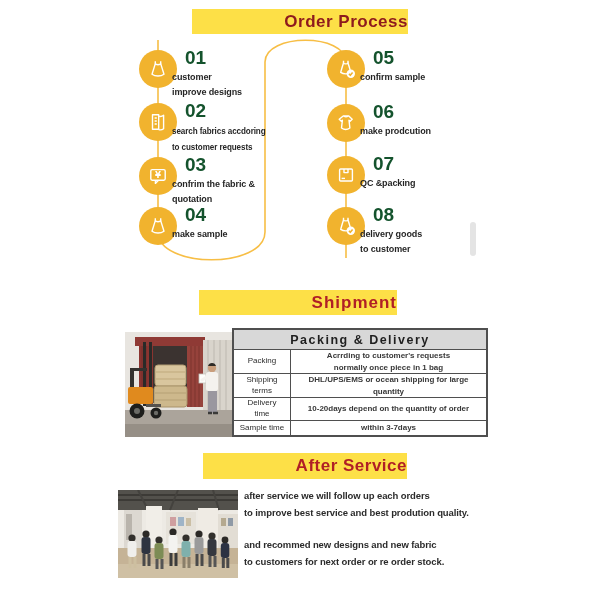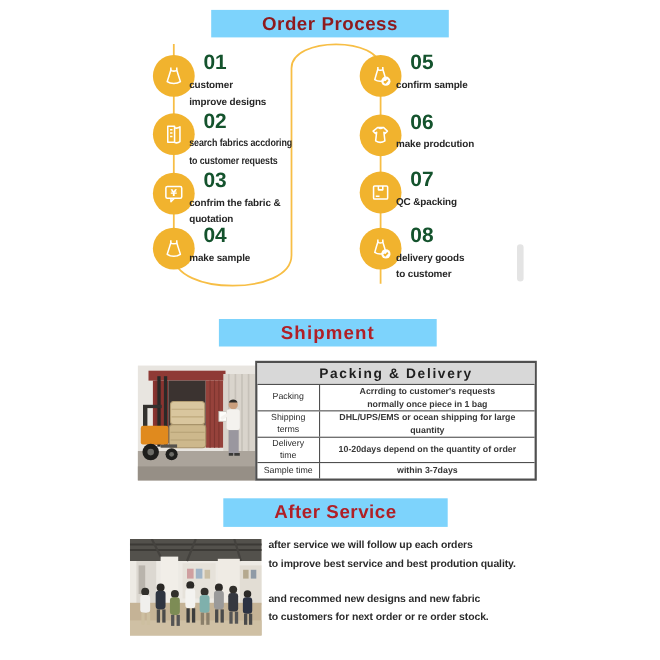--- a/index.html
+++ b/index.html
@@ -1,20 +1,20 @@
 <!DOCTYPE html>
 <html><head>
 <meta charset="utf-8">
 <style>
   html,body{margin:0;padding:0;background:#fff;}
   .canvas{position:relative;width:600px;height:600px;background:#ffffff;overflow:hidden;
           font-family:"Liberation Sans", sans-serif;}
 
   
-  .bar{position:absolute;background:#7dd3fc;display:flex;align-items:center;justify-content:center;}
+  .bar{position:absolute;background:#fde047;display:flex;align-items:center;justify-content:flex-end;}
   .bar-title{font-weight:bold;letter-spacing:.5px;}
   .bar-op{left:192px;top:9px;width:216px;height:25px;}
   .bar-op .bar-title{color:#8e1a1d;font-size:17px;}
   .bar-sh{left:199px;top:290px;width:198px;height:25px;}
   .bar-sh .bar-title{color:#b01f26;font-size:17px;letter-spacing:1px;}
   .bar-as{left:203px;top:453px;width:204px;height:26px;}
   .bar-as .bar-title{color:#b01f26;font-size:17px;}
 
   
   .flow{position:absolute;left:0;top:0;pointer-events:none;}

